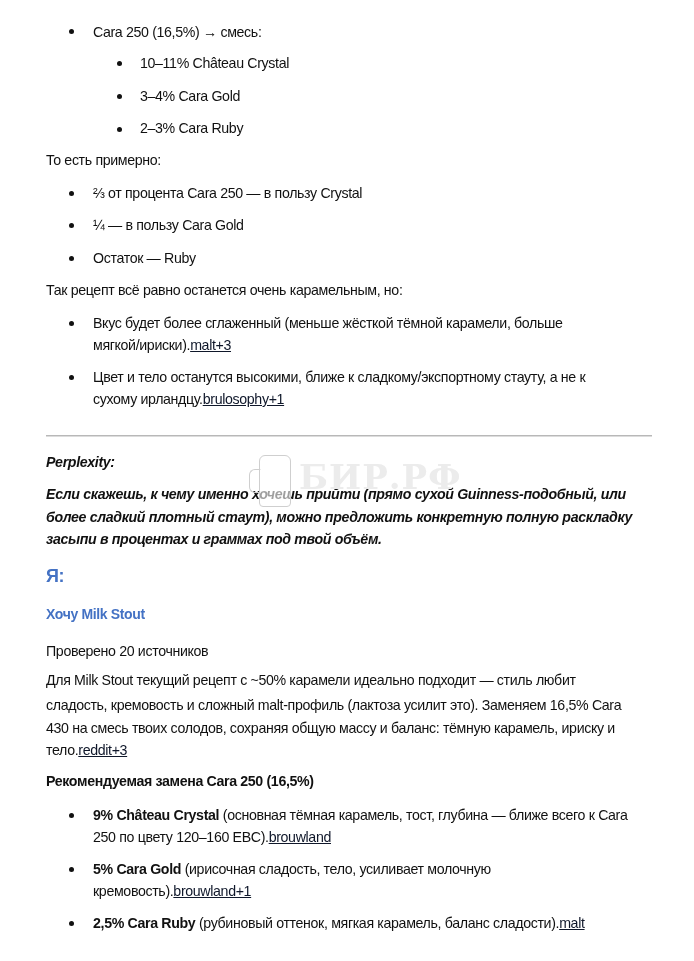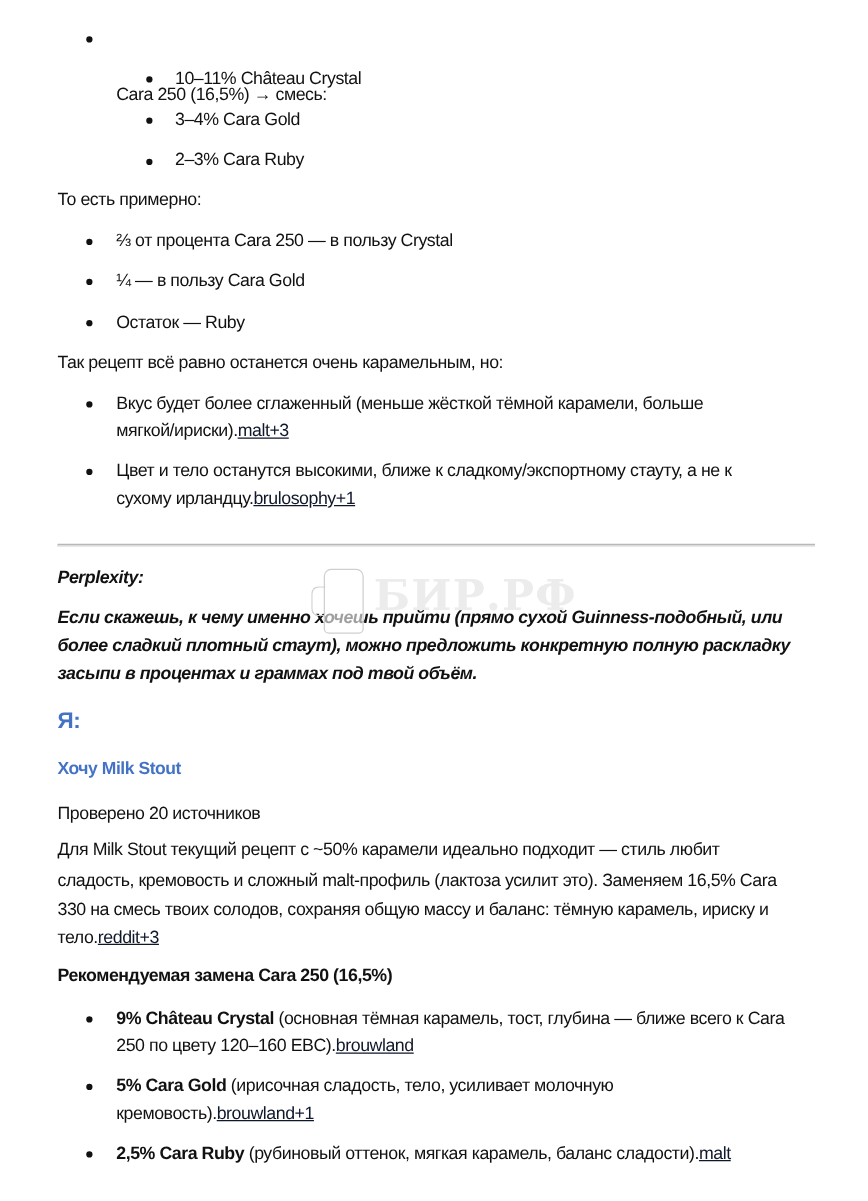--- a/index.html
+++ b/index.html
@@ -38,21 +38,21 @@
       position: absolute; left: 52px; top: 4px; font-family: "DejaVu Serif", serif;
       font-weight: bold; font-size: 34px; color: #ececec; letter-spacing: 1px;
     }
   </style>
 </head>
 <body>
 
 <div class="page">
 
   <span class="bullet" style="left:69px; top:29px;"></span>
-  <div class="line" style="left:93px; top:22px;margin-top:44px;">Cara 250 (16,5%) → смесь:</div>
+  <div class="line" style="left:93px; top:22px;">Cara 250 (16,5%) → смесь:</div>
 
   <span class="bullet" style="left:117px; top:61px;"></span>
   <div class="line" style="left:140px; top:53px;">10–11% Château Crystal</div>
 
   <span class="bullet" style="left:117px; top:94px;"></span>
   <div class="line" style="left:140px; top:86px;">3–4% Cara Gold</div>
 
   <span class="bullet" style="left:117px; top:127px;"></span>
   <div class="line" style="left:140px; top:118px;">2–3% Cara Ruby</div>
 
@@ -94,21 +94,21 @@
     <div class="text">БИР.РФ</div>
   </div>
 
   <div class="line heading" style="left:46px; top:564px; font-size:18px; line-height:24px;">Я:</div>
   <div class="line heading" style="left:46px; top:601px; font-size:14px; line-height:26px;">Хочу Milk Stout</div>
 
   <div class="line" style="left:46px; top:641px;">Проверено 20 источников</div>
 
   <div class="line" style="left:46px; top:670px;">Для Milk Stout текущий рецепт с ~50% карамели идеально подходит — стиль любит</div>
   <div class="line" style="left:46px; top:695px;">сладость, кремовость и сложный malt-профиль (лактоза усилит это). Заменяем 16,5% Cara</div>
-  <div class="line" style="left:46px; top:718px;">330 на смесь твоих солодов, сохраняя общую массу и баланс: тёмную карамель, ириску и</div>
+  <div class="line" style="left:46px; top:718px;">430 на смесь твоих солодов, сохраняя общую массу и баланс: тёмную карамель, ириску и</div>
   <div class="line" style="left:46px; top:740px;">
     <span>тело.</span><a class="link" href="#">reddit+3</a>
   </div>
 
   <div class="line b" style="left:46px; top:771px;">Рекомендуемая замена Cara 250 (16,5%)</div>
 
   <span class="bullet" style="left:69px; top:813px;"></span>
   <div class="line" style="left:93px; top:805px;">
     <span class="b">9% Château Crystal</span><span> (основная тёмная карамель, тост, глубина — ближе всего к Cara</span>
   </div>

